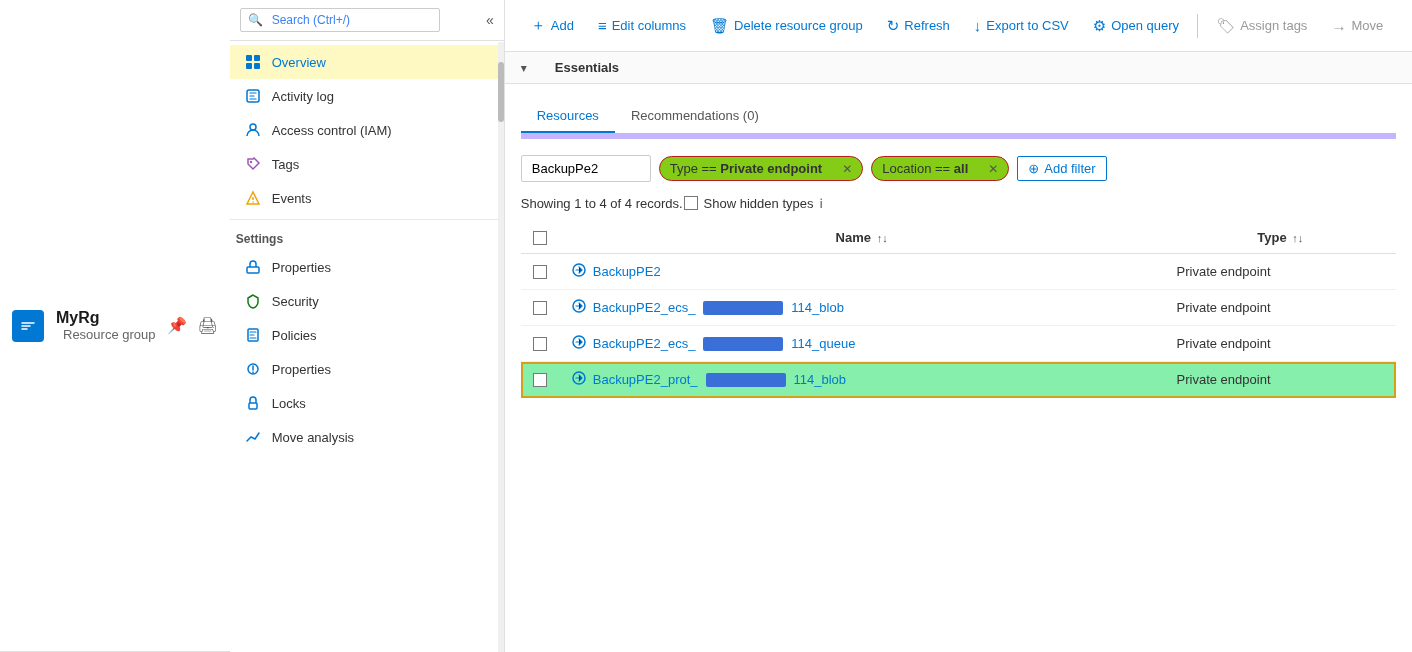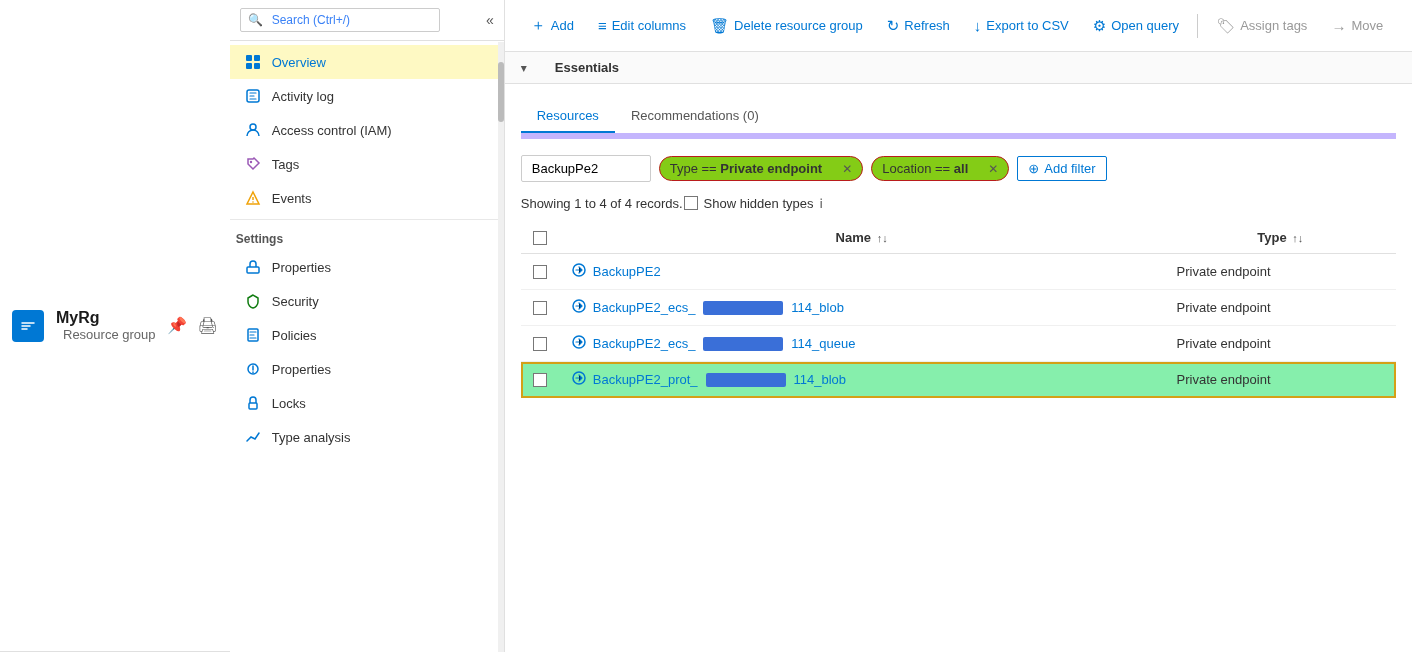--- a/index.html
+++ b/index.html
@@ -225,21 +225,21 @@
           <span>Locks</span>
         </div>
 
 
         <div class="nav-item">
           <span class="nav-icon">
             <svg width="16" height="16" viewBox="0 0 16 16">
                 <path d="M2 12L6 8L10 10L14 4" fill="none" stroke="#0078d4" stroke-width="1.5" stroke-linecap="round"></path>
               </svg>
           </span>
-          <span>Type analysis</span>
+          <span>Move analysis</span>
         </div>
       </div>
     </div>
 
     <div class="content-area">
 
       <div class="toolbar">
         <button class="toolbar-btn">
           <span class="btn-icon">＋</span>
           <span>Add</span>

